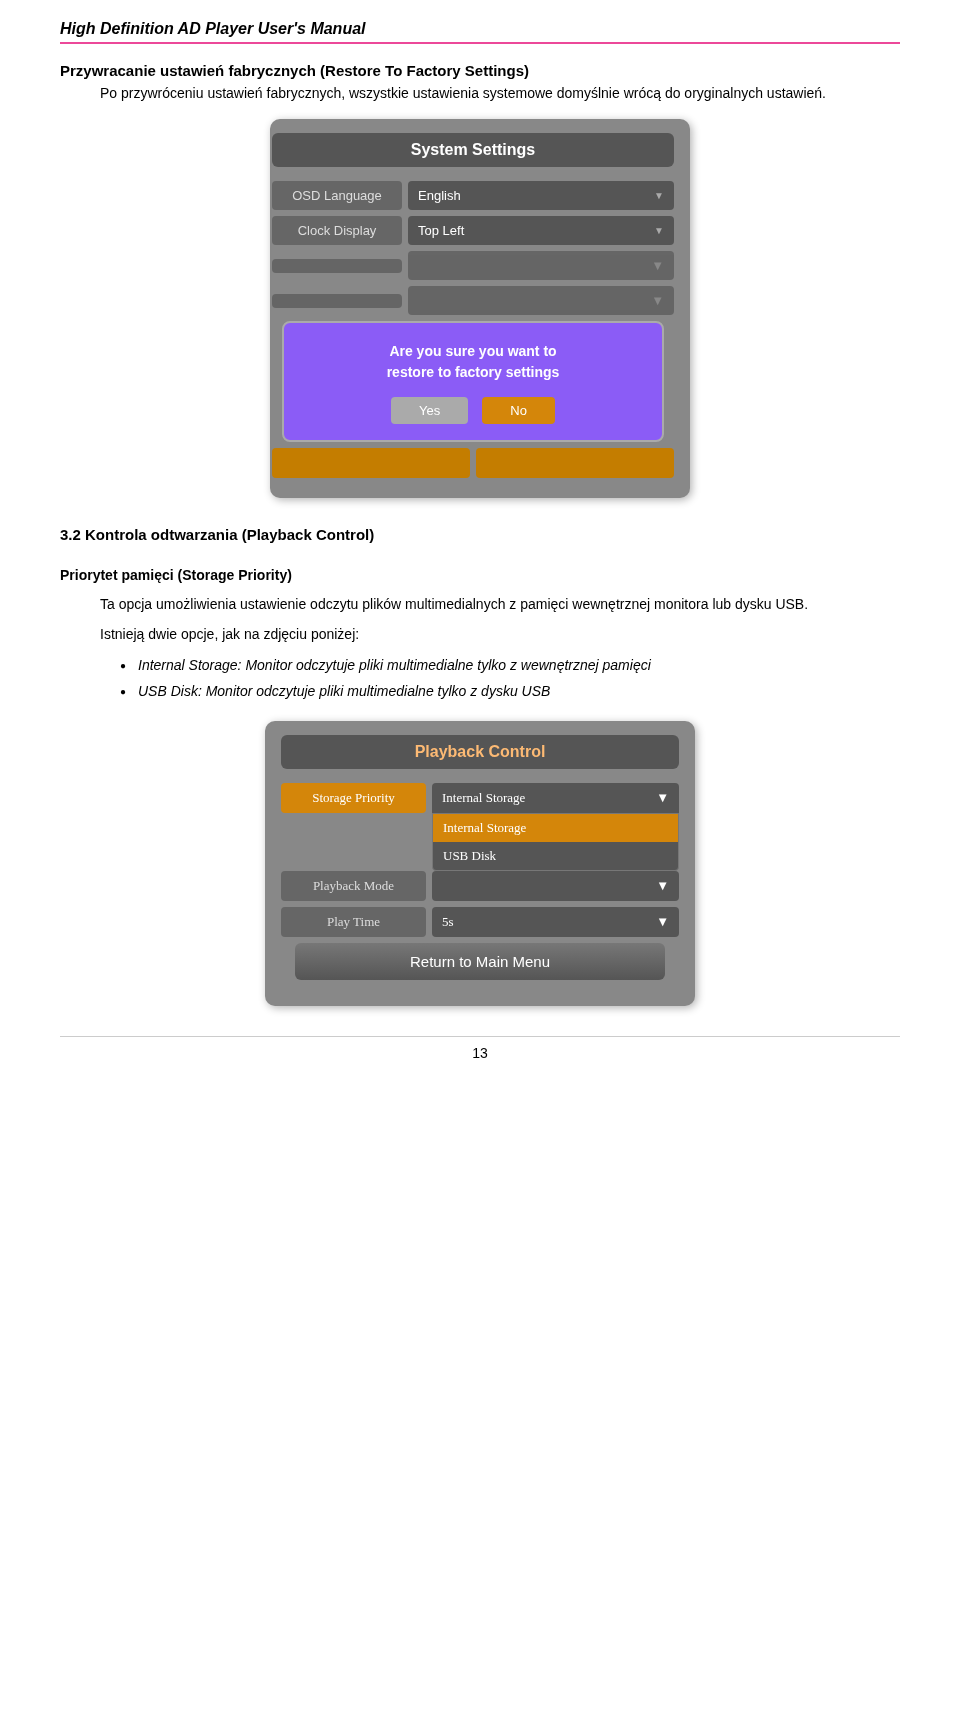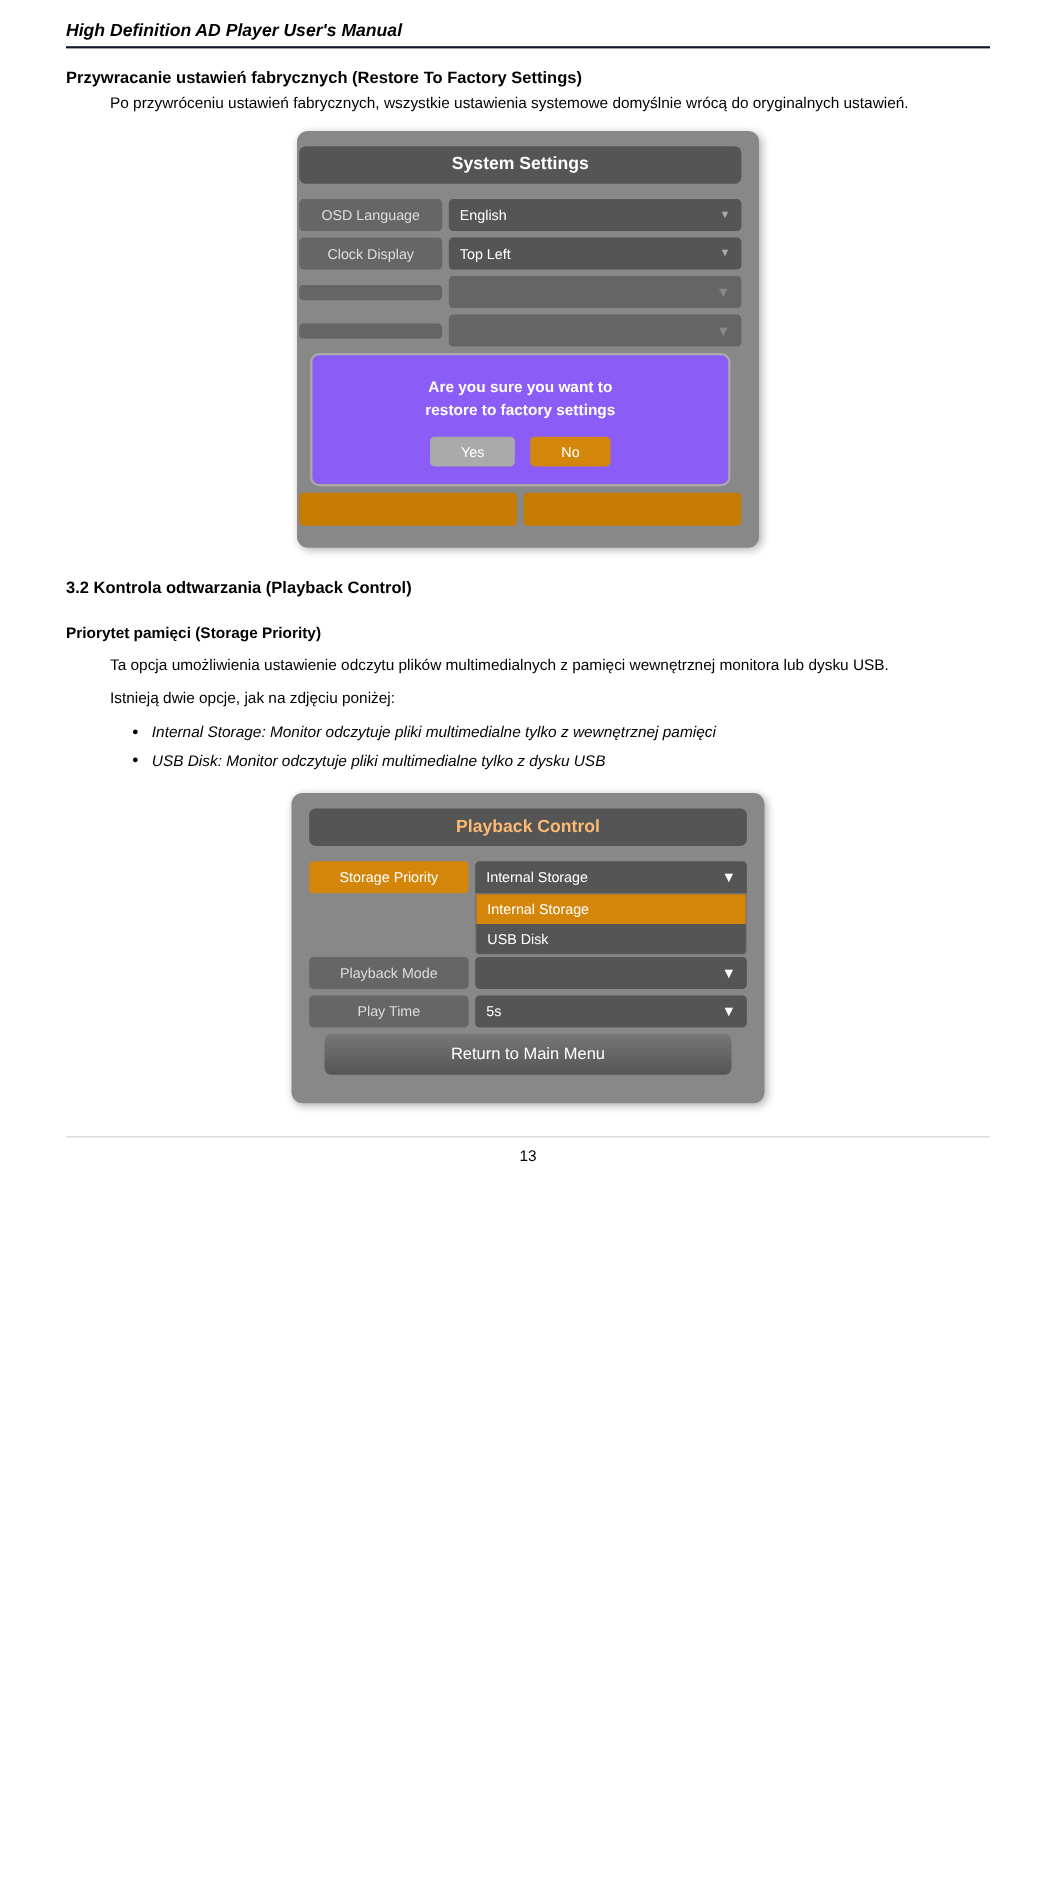--- a/index.html
+++ b/index.html
@@ -5,21 +5,21 @@
     * { margin: 0; padding: 0; box-sizing: border-box; }
     body {
       font-family: Arial, sans-serif;
       font-size: 15px;
       color: #000;
       background: #fff;
       width: 960px;
       padding: 20px 60px 40px 60px;
     }
     .page-header {
-      border-bottom: 2px solid #0f172a;
+      border-bottom: 2px solid #ec4899;
       margin-bottom: 18px;
       padding-bottom: 4px;
     }
     .page-header h1 {
       font-size: 16px;
       font-weight: bold;
       font-style: italic;
     }
     .section-title {
       font-size: 15px;
@@ -197,20 +197,21 @@
       font-weight: bold;
       border-radius: 6px;
       padding: 8px 0;
       margin-bottom: 14px;
     }
     .pb-row {
       display: flex;
       align-items: center;
       margin-bottom: 6px;
       position: relative;
+      font-family: Liberation Serif, serif;
     }
     .pb-label {
       background: #d4860a;
       color: #fff;
       font-size: 13px;
       width: 145px;
       padding: 7px 10px;
       border-radius: 4px;
       text-align: center;
       flex-shrink: 0;

